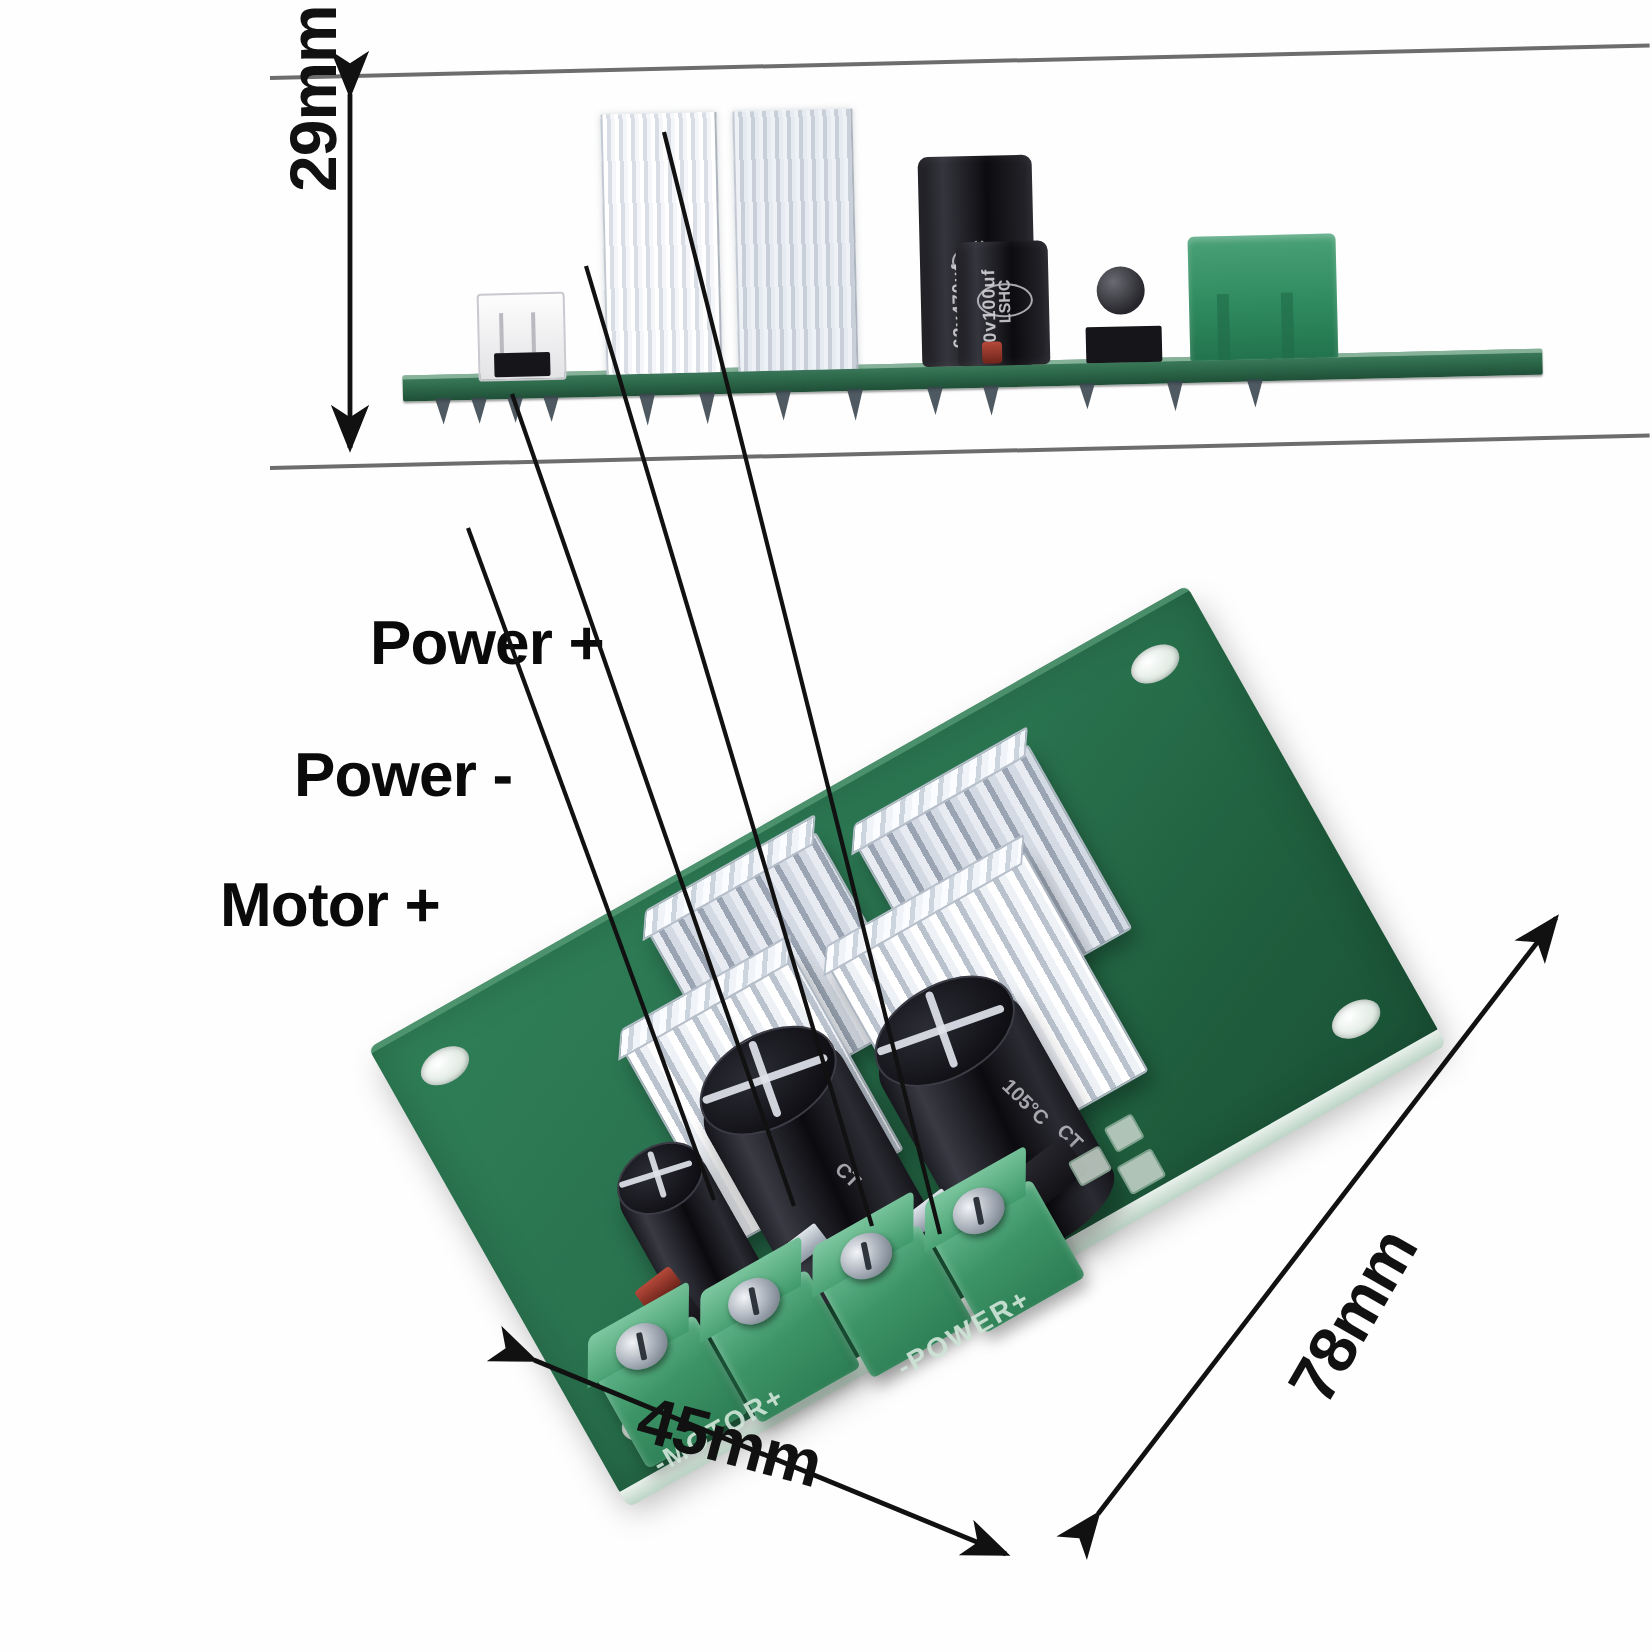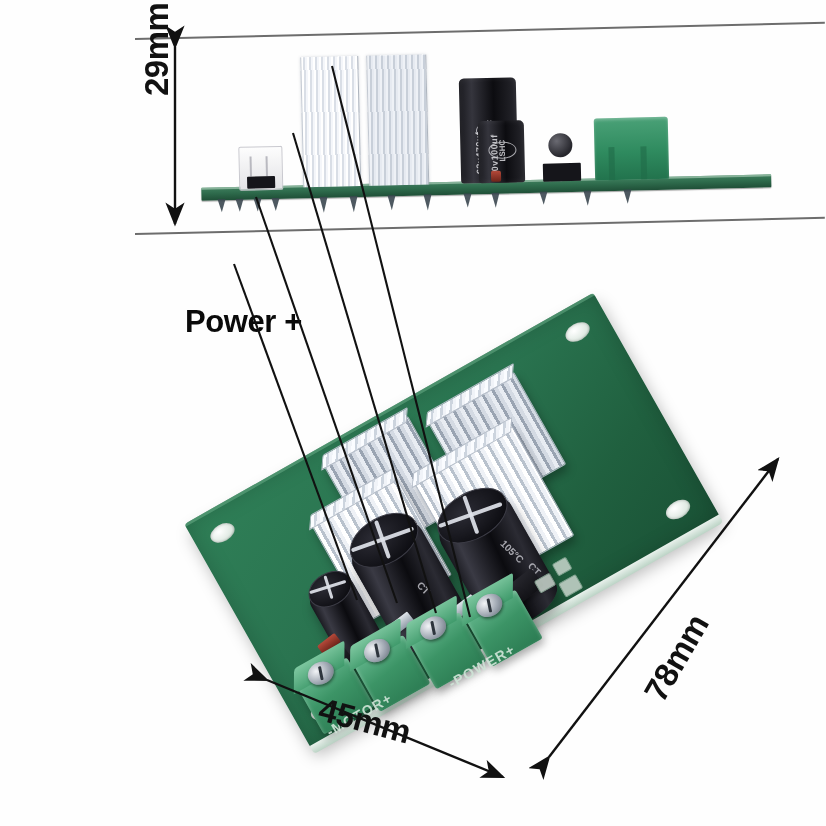--- a/index.html
+++ b/index.html
@@ -259,20 +259,22 @@
       <div class="screw" style="left:32px;top:186px;"></div>
       <div class="screw" style="left:92px;top:194px;"></div>
       <div class="screw" style="left:152px;top:202px;"></div>
       <div class="screw" style="left:212px;top:210px;"></div>
 
       <div class="silk" style="left:22px;top:244px;">-MOTOR+</div>
       <div class="silk" style="left:152px;top:262px;">-POWER+</div>
     </div>
 
     <div class="calloutlabel" style="left:185px;top:42px;">Power +</div>
+    <div class="calloutlabel" style="left:147px;top:108px;">Power -</div>
+    <div class="calloutlabel" style="left:110px;top:173px;">Motor +</div>
 
     <div class="dimlabel" style="left:318px;top:440px;font-size:33px;transform:rotate(15deg);">45mm</div>
     <div class="dimlabel" style="left:630px;top:377px;font-size:33px;transform:rotate(-60deg);">78mm</div>
   </div>
 
   <svg class="overlay" viewBox="0 0 826 826">
     <defs>
       <marker id="ah" markerWidth="12" markerHeight="12" refX="9" refY="4" orient="auto">
         <path d="M0,0 L10,4 L0,8 L2.6,4 Z" fill="#111"></path>
       </marker>

